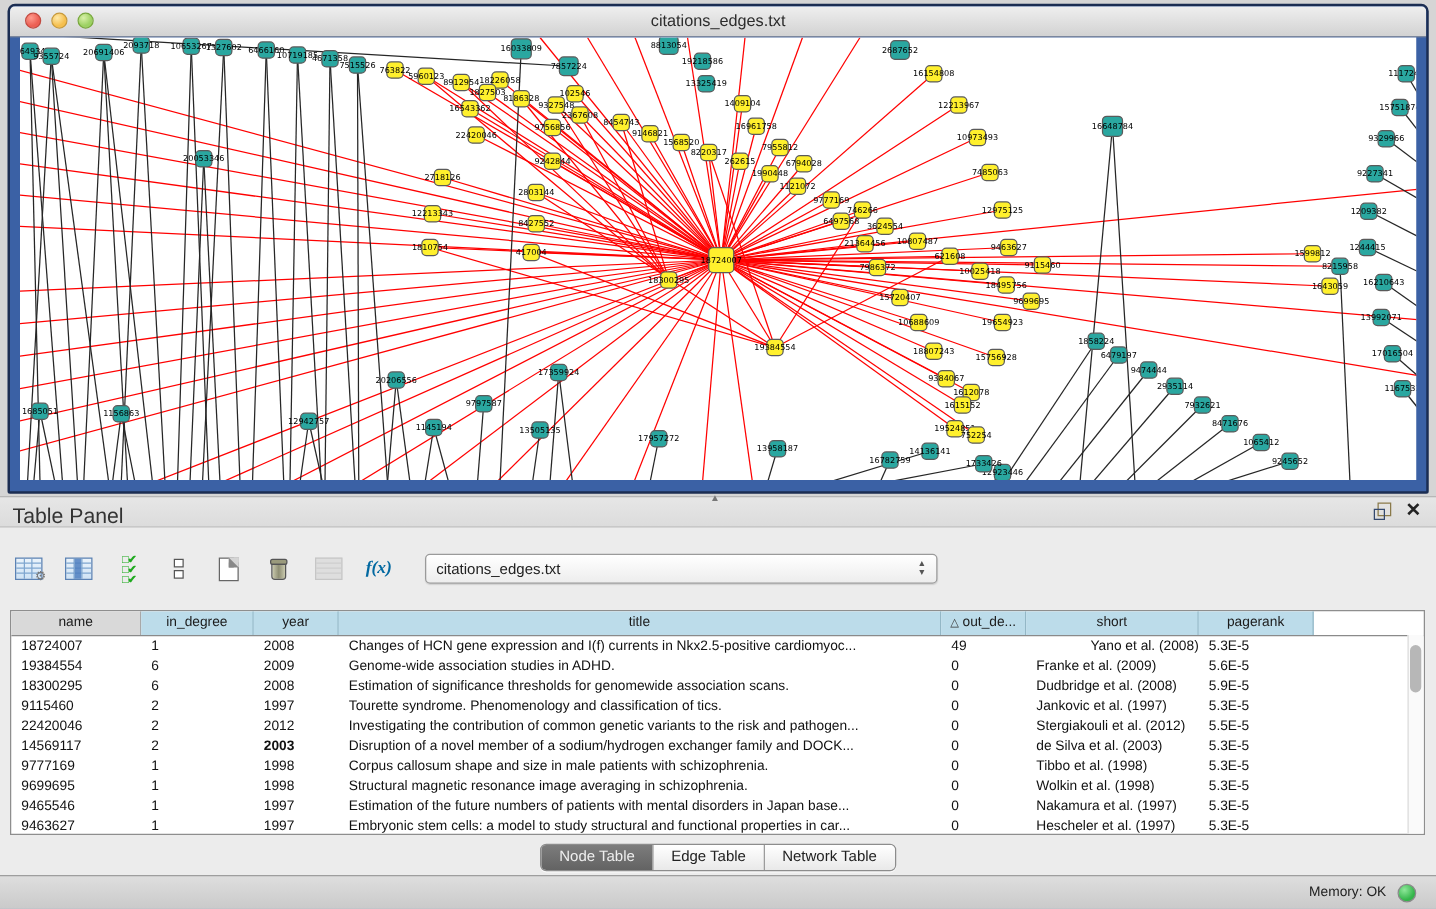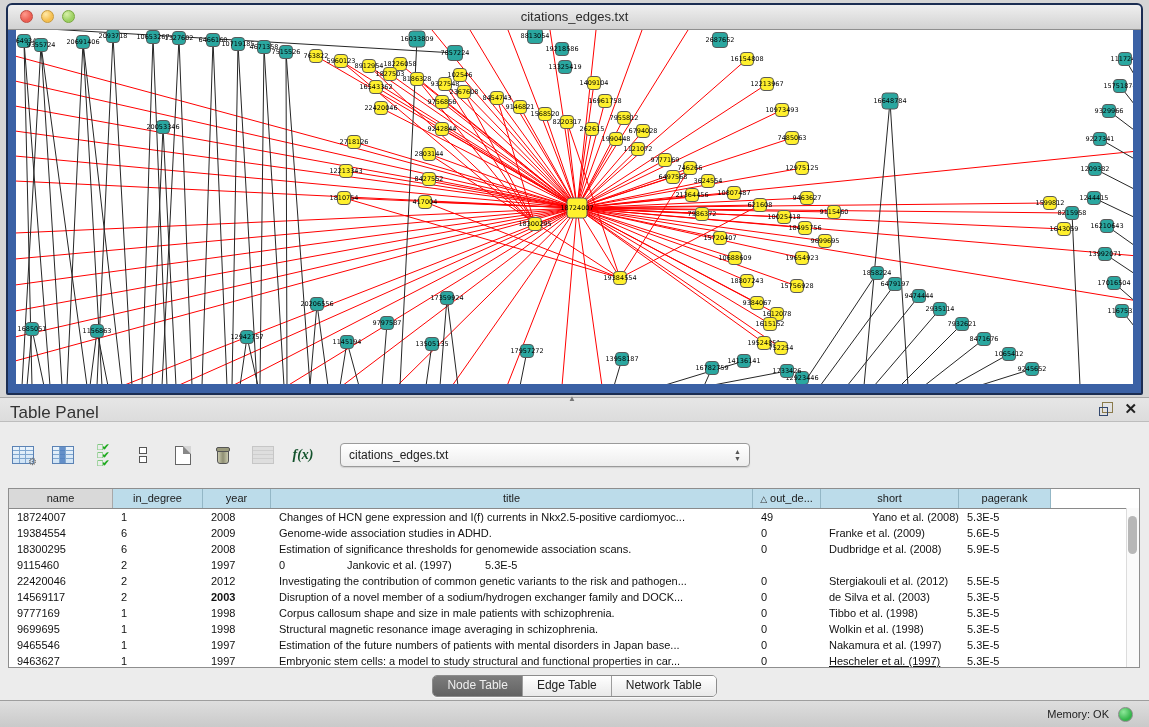--- a/index.html
+++ b/index.html
@@ -24,21 +24,21 @@
   .panel-grip{position:absolute;left:568px;top:-4px;font-size:8px;color:#777;cursor:row-resize;}
   .panel-header-icons{position:absolute;right:12px;top:3px;display:flex;gap:10px;align-items:center;}
   .float-icon{width:16px;height:16px;position:relative;cursor:pointer;}
   .float-icon .sq1{position:absolute;left:4px;top:1px;width:9px;height:9px;border:1px solid #8a7a4a;background:transparent;}
   .float-icon .sq2{position:absolute;left:1px;top:6px;width:7px;height:7px;border:1px solid #33486e;}
   .close-x{font-size:15px;font-weight:bold;color:#222;cursor:pointer;line-height:16px;}
 
   .toolbar{position:absolute;left:10px;top:40px;height:34px;display:flex;align-items:center;gap:14px;}
   .tool-btn{width:26px;height:26px;display:flex;align-items:center;justify-content:center;cursor:pointer;background:none;border:none;padding:0;}
   .tool-btn.disabled{opacity:.45;cursor:default;}
-  .fx{font-size:14px;font-style:italic;font-weight:bold;color:#14532d;font-family:"Liberation Serif",serif;text-align:right;}
+  .fx{font-size:14px;font-style:italic;font-weight:bold;color:#0369a1;font-family:"Liberation Serif",serif;text-align:right;}
   .table-select{width:392px;height:22px;margin-left:10px;border:1px solid #9a9a9a;border-radius:4px;background:linear-gradient(#ffffff,#ededed);display:flex;align-items:center;justify-content:space-between;padding:0 8px;font-size:12px;color:#222;cursor:pointer;box-shadow:0 1px 1px rgba(0,0,0,.12);}
   .table-select .arrows{font-size:7px;color:#555;line-height:7px;text-align:center;}
 
   .data-table{position:absolute;left:8px;top:90px;width:1132px;height:180px;background:#fff;border:1px solid #8e8e8e;box-sizing:border-box;overflow:hidden;}
   .thead{display:flex;height:19px;border-bottom:1px solid #8a8a8a;}
   .th{box-sizing:border-box;height:19px;line-height:18px;font-size:11px;color:#1b1b1b;text-align:center;background:#bcdcea;border-right:1px solid #93b7c6;overflow:hidden;white-space:nowrap;}
   .th.gray{background:#d9d9d9;border-right:1px solid #a8a8a8;}
   .th .sortglyph{font-size:9px;margin-right:3px;color:#333;}
   .tbody{position:relative;}
   .tr{display:flex;height:16px;}
@@ -819,20 +819,21 @@
           <div class="td" style="width: 68px;">2008</div>
           <div class="td" style="width: 482px;">Estimation of significance thresholds for genomewide association scans.</div>
           <div class="td" style="width: 68px;">0</div>
           <div class="td" style="width: 138px;">Dudbridge et al. (2008)</div>
           <div class="td" style="width: 92px;">5.9E-5</div>
         </div>
         <div class="tr">
           <div class="td" style="width: 104px;">9115460</div>
           <div class="td" style="width: 90px;">2</div>
           <div class="td" style="width: 68px;">1997</div>
+          <div class="td" style="width: 482px;">Tourette syndrome. Phenomenology and classification of tics.</div>
           <div class="td" style="width: 68px;">0</div>
           <div class="td" style="width: 138px;">Jankovic et al. (1997)</div>
           <div class="td" style="width: 92px;">5.3E-5</div>
         </div>
         <div class="tr">
           <div class="td" style="width: 104px;">22420046</div>
           <div class="td" style="width: 90px;">2</div>
           <div class="td" style="width: 68px;">2012</div>
           <div class="td" style="width: 482px;">Investigating the contribution of common genetic variants to the risk and pathogen...</div>
           <div class="td" style="width: 68px;">0</div>
@@ -874,21 +875,21 @@
           <div class="td" style="width: 68px;">0</div>
           <div class="td" style="width: 138px;">Nakamura et al. (1997)</div>
           <div class="td" style="width: 92px;">5.3E-5</div>
         </div>
         <div class="tr">
           <div class="td" style="width: 104px;">9463627</div>
           <div class="td" style="width: 90px;">1</div>
           <div class="td" style="width: 68px;">1997</div>
           <div class="td" style="width: 482px;">Embryonic stem cells: a model to study structural and functional properties in car...</div>
           <div class="td" style="width: 68px;">0</div>
-          <div class="td" style="width: 138px; text-decoration: underline;">Hescheler et al. (1997)</div>
+          <div class="td" style="width: 138px;">Hescheler et al. (1997)</div>
           <div class="td" style="width: 92px;">5.3E-5</div>
         </div>
       </div>
     <div class="vscroll">
         <div class="vthumb"></div>
       </div>
   </div>
 
   <div class="tab-strip">
     <div class="segmented" id="tabseg">

